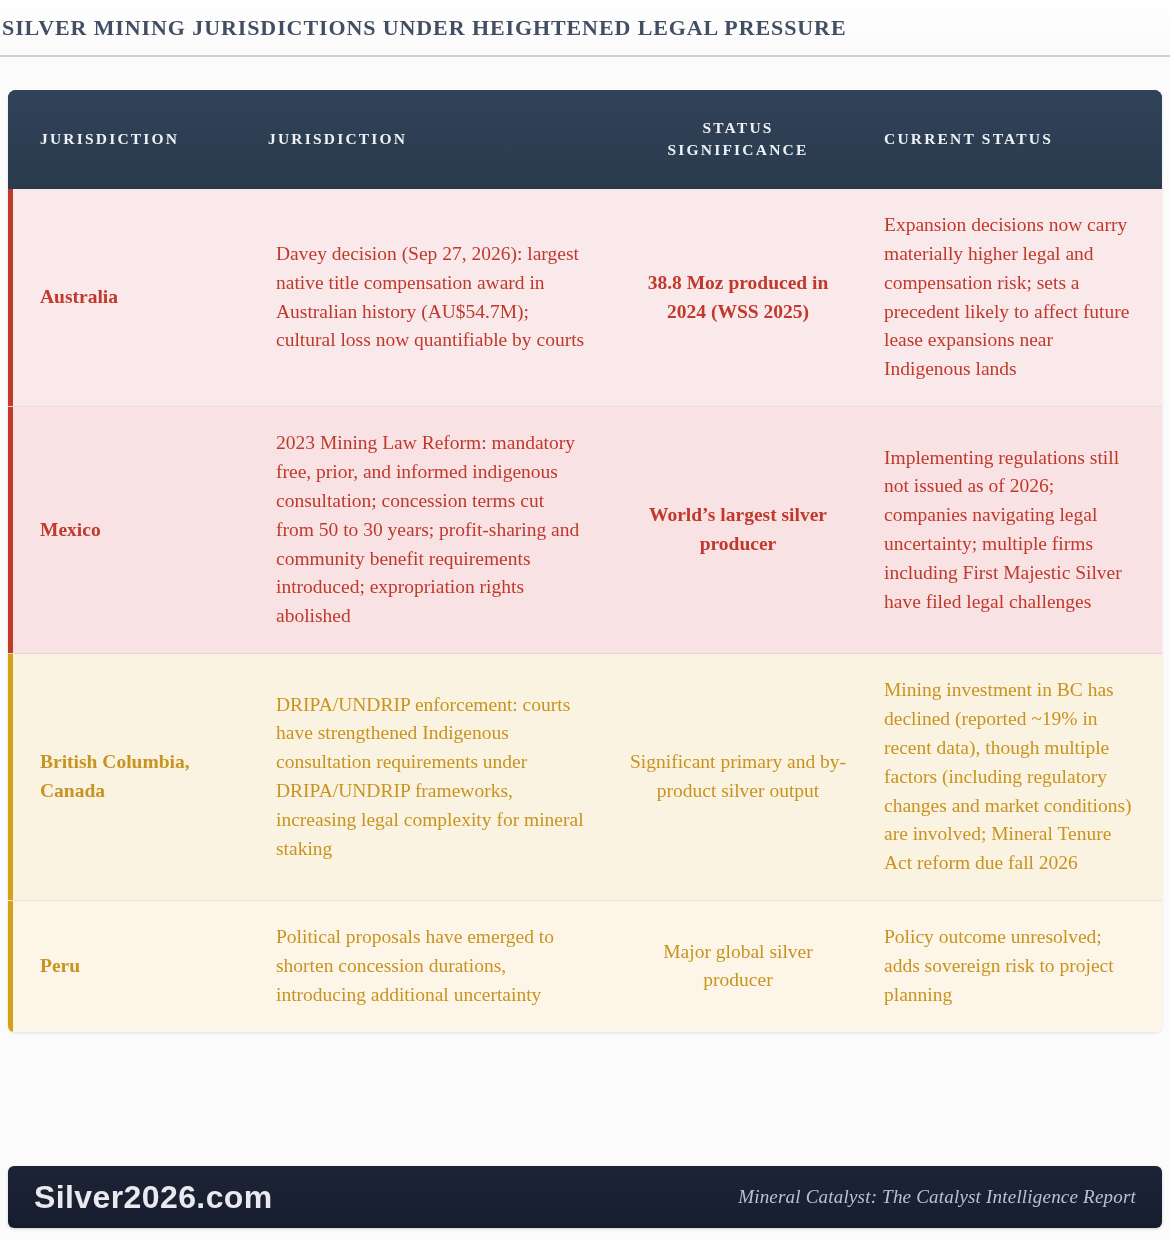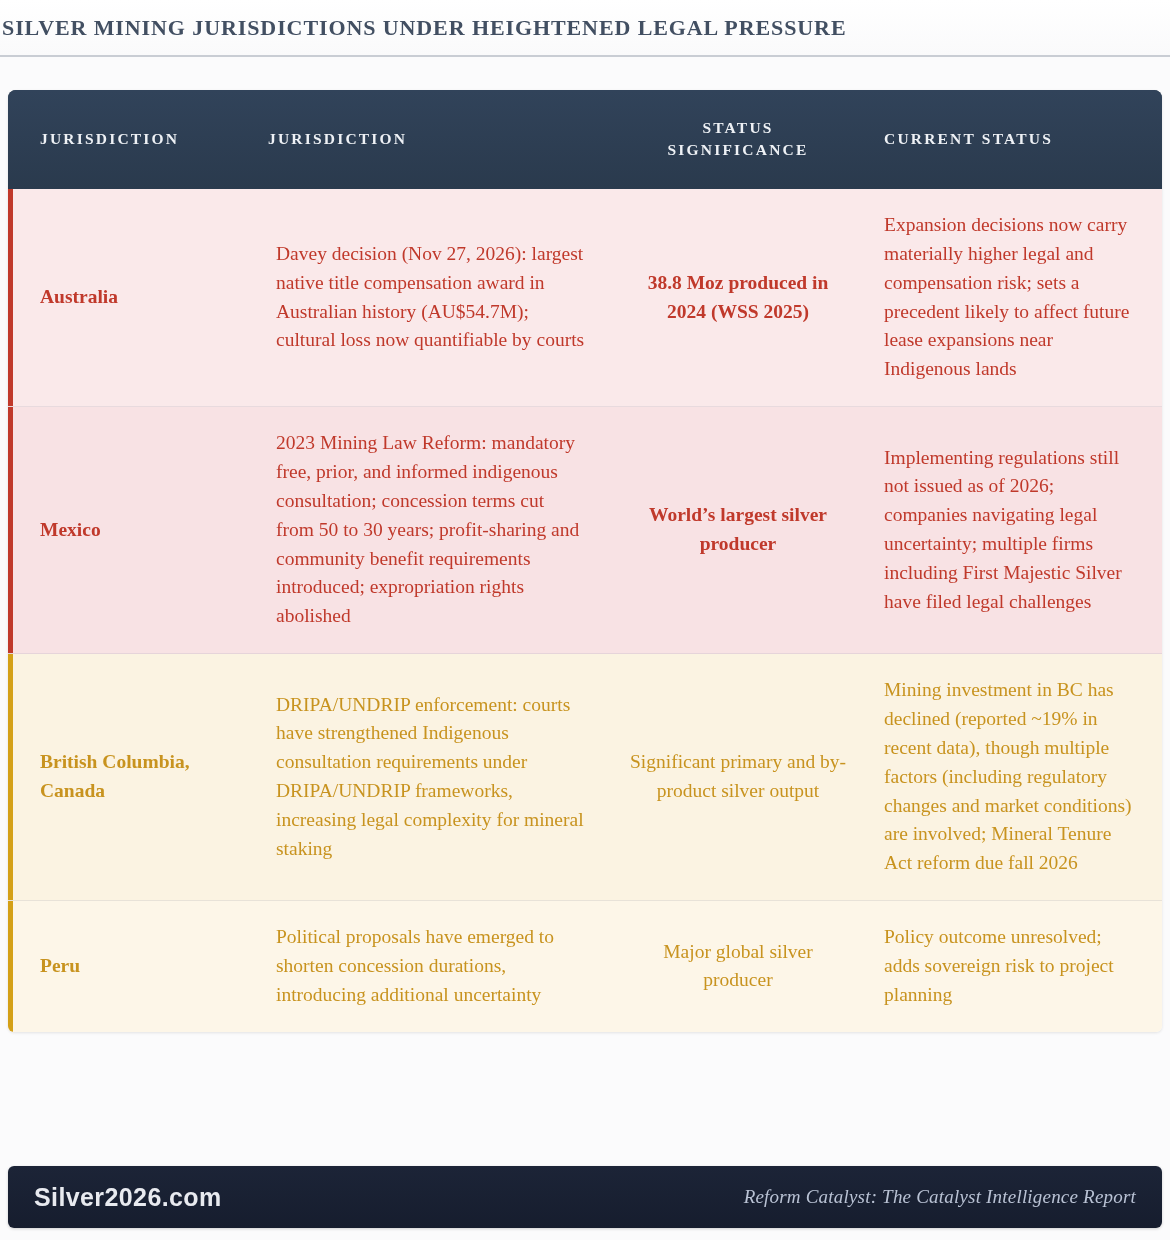--- a/index.html
+++ b/index.html
@@ -120,21 +120,21 @@
     background: linear-gradient(180deg,#1c2437 0%,#161d2e 100%);
     border-radius: 6px;
     display: flex;
     align-items: center;
     justify-content: space-between;
     padding: 0 26px;
     box-shadow: 0 1px 3px rgba(0,0,0,0.18);
   }
   #footer-brand {
     font-family: "Liberation Sans", "DejaVu Sans", sans-serif;
-    font-size: 25px;
+    font-size: 32px;
     font-weight: bold;
     color: #e8eaef;
     letter-spacing: 0.4px;
   }
   #footer-tagline {
     font-family: "Liberation Serif", "DejaVu Serif", serif;
     font-style: italic;
     font-size: 19px;
     color: #b9c2d4;
     letter-spacing: 0.2px;
@@ -162,21 +162,21 @@
         <th class="col-significance">
           <span>STATUS</span><br>
           <span>SIGNIFICANCE</span>
         </th>
         <th class="col-status">CURRENT STATUS</th>
       </tr>
     </thead>
     <tbody id="table-body">
         <tr class="row-red tone-a">
           <td class="cell-jurisdiction">Australia</td>
-          <td class="cell-development">Davey decision (Nov 27, 2026): largest native title compensation award in Australian history (AU$54.7M); cultural loss now quantifiable by courts</td>
+          <td class="cell-development">Davey decision (Sep 27, 2026): largest native title compensation award in Australian history (AU$54.7M); cultural loss now quantifiable by courts</td>
           <td class="cell-significance bold-sig">38.8 Moz produced in 2024 (WSS 2025)</td>
           <td class="cell-status">Expansion decisions now carry materially higher legal and compensation risk; sets a precedent likely to affect future lease expansions near Indigenous lands</td>
         </tr>
         <tr class="row-red tone-b">
           <td class="cell-jurisdiction">Mexico</td>
           <td class="cell-development">2023 Mining Law Reform: mandatory free, prior, and informed indigenous consultation; concession terms cut from 50 to 30 years; profit-sharing and community benefit requirements introduced; expropriation rights abolished</td>
           <td class="cell-significance bold-sig">World’s largest silver producer</td>
           <td class="cell-status">Implementing regulations still not issued as of 2026; companies navigating legal uncertainty; multiple firms including First Majestic Silver have filed legal challenges</td>
         </tr>
         <tr class="row-gold tone-a">
@@ -190,14 +190,14 @@
           <td class="cell-development">Political proposals have emerged to shorten concession durations, introducing additional uncertainty</td>
           <td class="cell-significance">Major global silver producer</td>
           <td class="cell-status">Policy outcome unresolved; adds sovereign risk to project planning</td>
         </tr>
       </tbody>
   </table>
 </div>
 
 <div id="footer-bar">
   <span id="footer-brand">Silver2026.com</span>
-  <span id="footer-tagline">Reform Catalyst: The Catalyst Intelligence Report</span>
+  <span id="footer-tagline">Mineral Catalyst: The Catalyst Intelligence Report</span>
 </div>
 
 </body></html>

